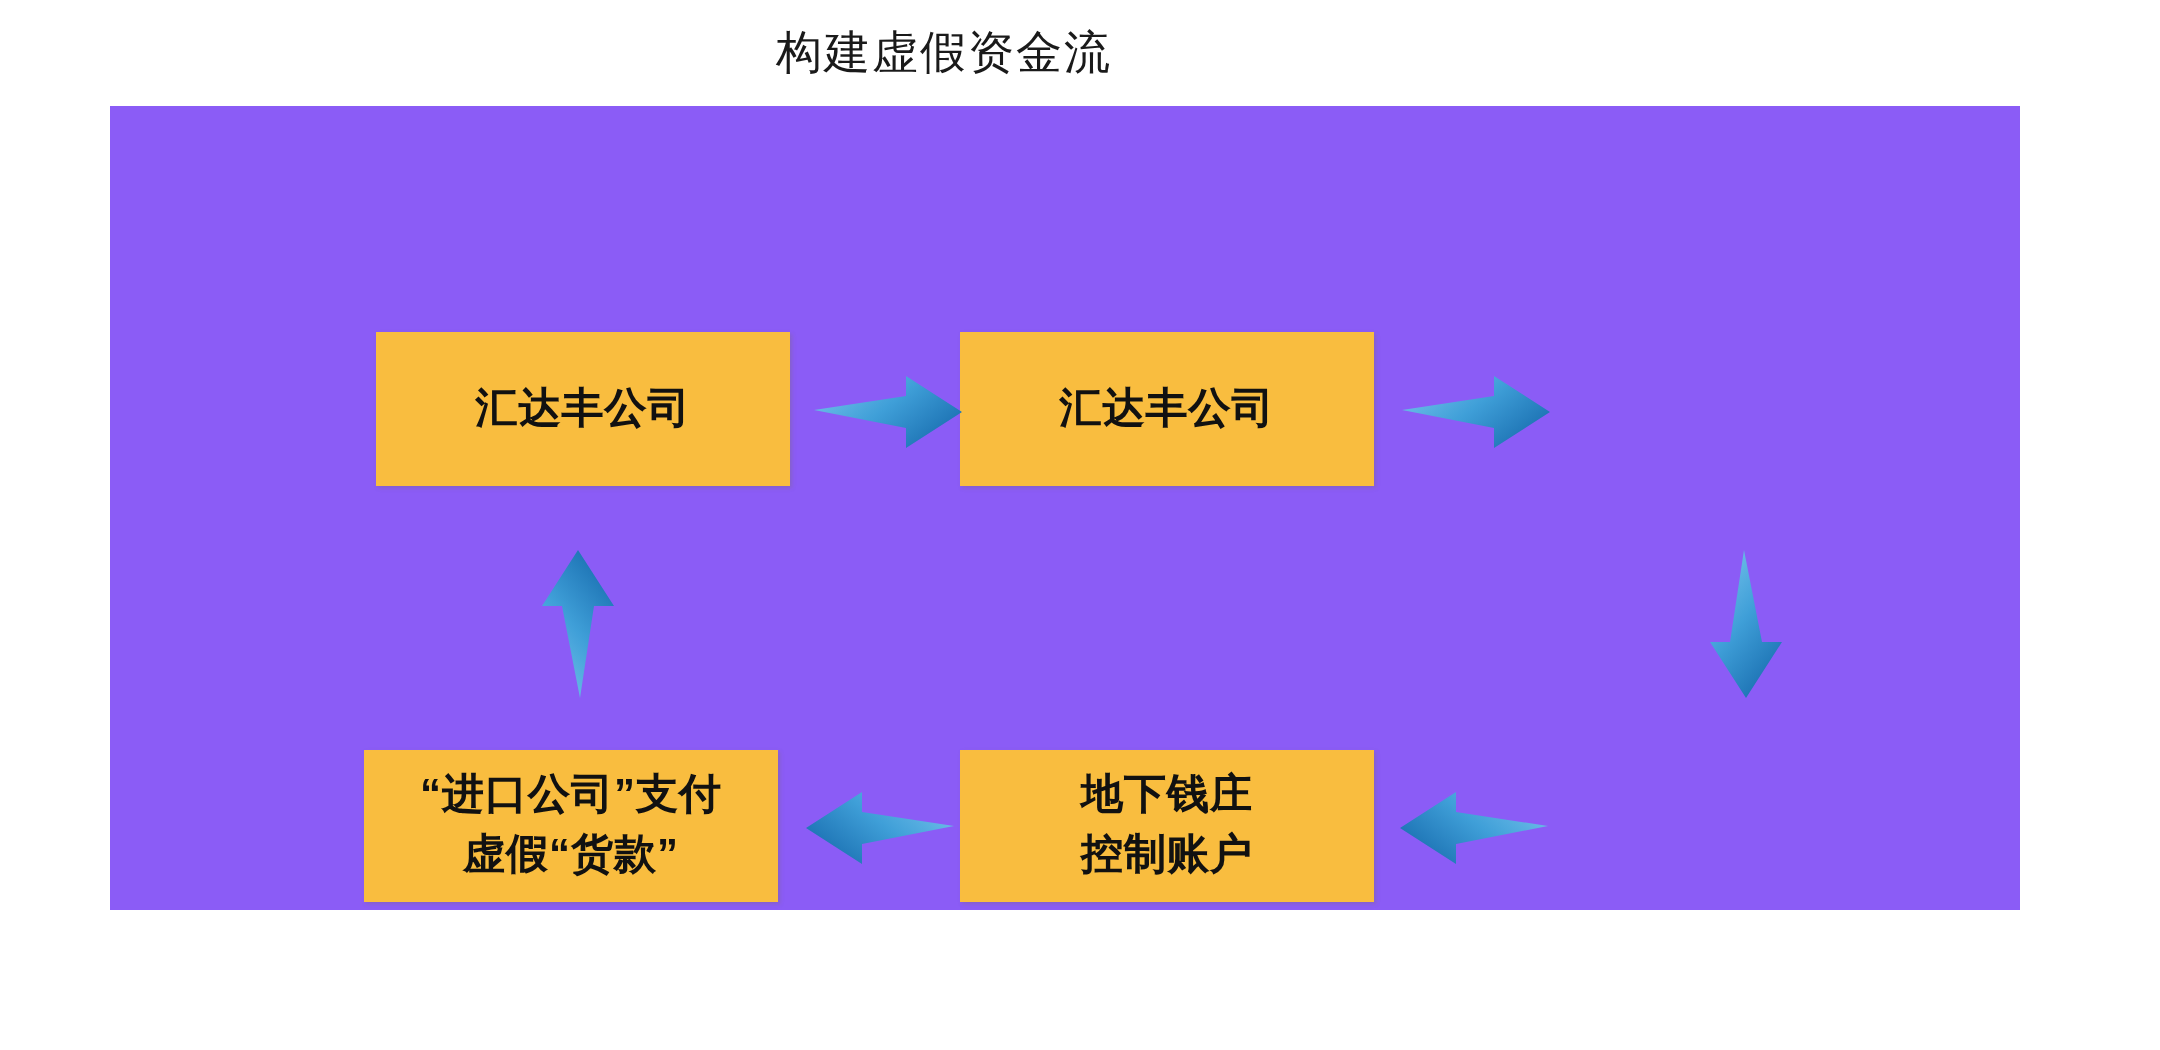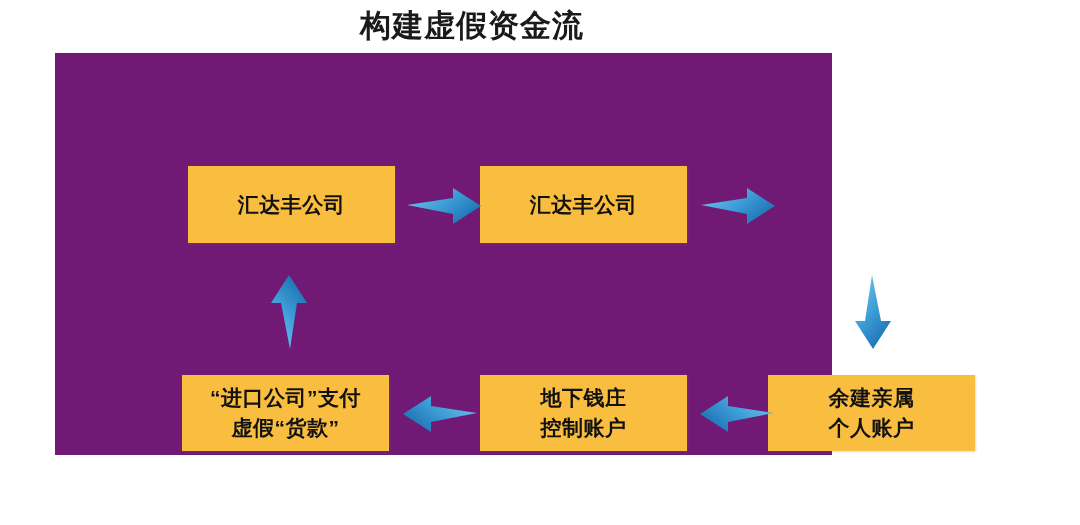--- a/index.html
+++ b/index.html
@@ -15,35 +15,35 @@
     position: relative;
   }
 
   
   .title {
     position: absolute;
     left: 0;
     top: 10px;
     width: 944px;
     text-align: center;
-    font-size: 31px;
-    font-weight: bold;
+    font-size: 23px;
+    font-weight: normal;
     color: #1a1a1a;
     letter-spacing: 1px;
     line-height: 32px;
   }
 
   
   .panel {
     position: absolute;
     left: 55px;
     top: 53px;
-    width: 777px;
+    width: 955px;
     height: 402px;
-    background: #701a75;
+    background: #8b5cf6;
   }
 
   
   .node {
     position: absolute;
     background: #f9bd3f;
     display: flex;
     align-items: center;
     justify-content: center;
     text-align: center;
@@ -82,22 +82,20 @@
 
 <div class="title">构建虚假资金流</div>
 
 <div class="panel">
 
   <div class="node node-huidafeng">汇达丰公司</div>
 
   <div class="node node-supplier">汇达丰公司</div>
 
 
-  <div class="node node-relatives">余建亲属
-个人账户</div>
 
   <div class="node node-import">“进口公司”支付
 虚假“货款”</div>
 
   <div class="node node-bank">地下钱庄
 控制账户</div>
 
   <div class="arrow arrow-top-1">
     <svg width="74" height="36" viewBox="0 0 74 36">
       <defs>

